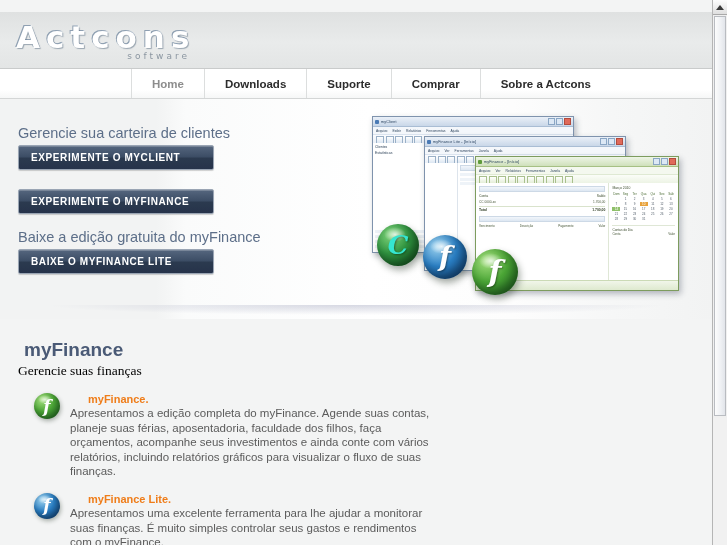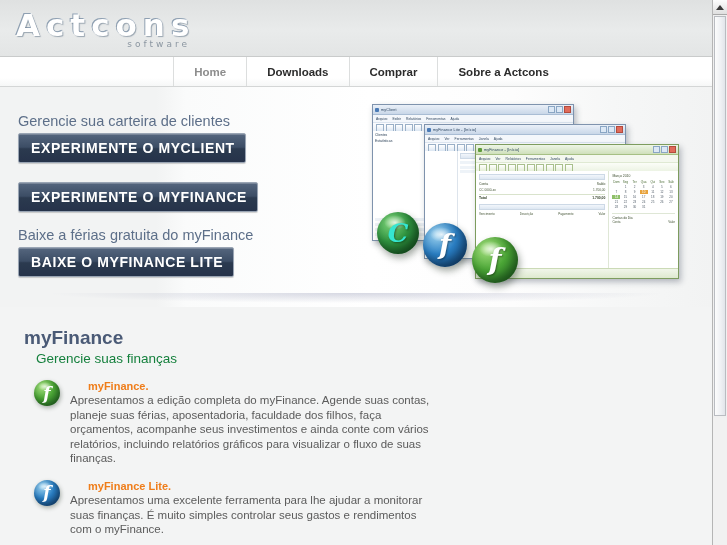--- a/index.html
+++ b/index.html
@@ -54,20 +54,21 @@
     position: absolute; top: 0; left: 0;
     width: 712px; height: 545px;
     overflow: hidden;
   }
   
   #header {
     position: relative;
     height: 56px;
     background: linear-gradient(#dfe1e1, #e9ebeb 55%, #e3e5e5);
     border-bottom: 1px solid #c9cbcb;
+    margin-top: 12px;
   }
   #logo {
     position: absolute; left: 16px; top: 7px;
     width: 230px; height: 44px;
   }
   #logo .logo-word {
     font-family: "DejaVu Sans", sans-serif;
     font-size: 31px;
     font-weight: bold;
     letter-spacing: 6px;
@@ -144,21 +145,21 @@
   .hero-btn {
     display: inline-block;
     min-width: 196px;
     padding: 6px 10px 6px 12px;
     background: linear-gradient(#4b5c74, #34435a 50%, #283purple 50%, #222f41);
     background: linear-gradient(#53647c 0%, #3b4c64 48%, #2a3purple 48%, #26334a 100%);
     background: linear-gradient(#55667e 0%, #3c4d65 47%, #2b3a4f 53%, #26334a 100%);
     border: 1px solid #9aa5b4;
     border-radius: 2px;
     color: #ffffff;
-    font-size: 14px;
+    font-size: 10px;
     font-weight: bold;
     letter-spacing: 0.6px;
     box-shadow: 0 1px 1px rgba(0,0,0,0.18), inset 0 1px 0 rgba(255,255,255,0.22);
     cursor: pointer;
     box-sizing: border-box;
     margin-bottom: 14px;
   }
   .hero-btn.tight { margin-bottom: 10px; }
   
   #hero-art {
@@ -252,21 +253,21 @@
     background: #f3f4f4;
   }
   #left-col {
     position: absolute; left: 18px; top: 20px; width: 420px;
   }
   #sec-title {
     font-size: 19px; font-weight: bold; color: #4a5a76;
     margin-left: 6px;
   }
   #sec-sub {
-    font-size: 13.5px; color: #15803d; margin-left: 18px; margin-top: 2px;
+    font-size: 13.5px; color: #000000; margin-top: 2px; font-family: Liberation Serif, serif;
   }
   .feature {
     display: flex; margin-top: 14px; margin-left: 16px;
   }
   .feature .ficon {
     width: 26px; height: 26px; border-radius: 50%;
     margin-right: 10px; flex: 0 0 26px;
     display:flex; align-items:center; justify-content:center;
     font-family:"DejaVu Serif", serif; font-style:italic; font-weight:bold;
     font-size: 17px; color:#fff;
@@ -300,36 +301,37 @@
     <div id="header">
       <div id="logo">
         <div class="logo-word">Actcons</div>
         <div class="logo-sub">software</div>
       </div>
     </div>
 
     <div id="nav">
       <div class="nav-item muted">Home</div>
       <div class="nav-item">Downloads</div>
+      <div class="nav-item">Suporte</div>
       <div class="nav-item">Comprar</div>
       <div class="nav-item">Sobre a Actcons</div>
     </div>
 
     <div id="hero">
 
       <div id="hero-left">
         <div class="hero-line">
           <div class="hero-caption">Gerencie sua carteira de clientes</div>
           <div class="hero-btn">EXPERIMENTE O MYCLIENT</div>
         </div>
         <div class="hero-line">
           <div class="hero-btn tight">EXPERIMENTE O MYFINANCE</div>
         </div>
         <div class="hero-line">
-          <div class="hero-caption">Baixe a férias gratuita do myFinance</div>
+          <div class="hero-caption">Baixe a edição gratuita do myFinance</div>
           <div class="hero-btn">BAIXE O MYFINANCE LITE</div>
         </div>
       </div>
 
       <div id="hero-art">
 
         <div class="win" id="win1">
           <div class="tb">
             <i class="dot"></i>
             <span class="ttl">myClient</span>

